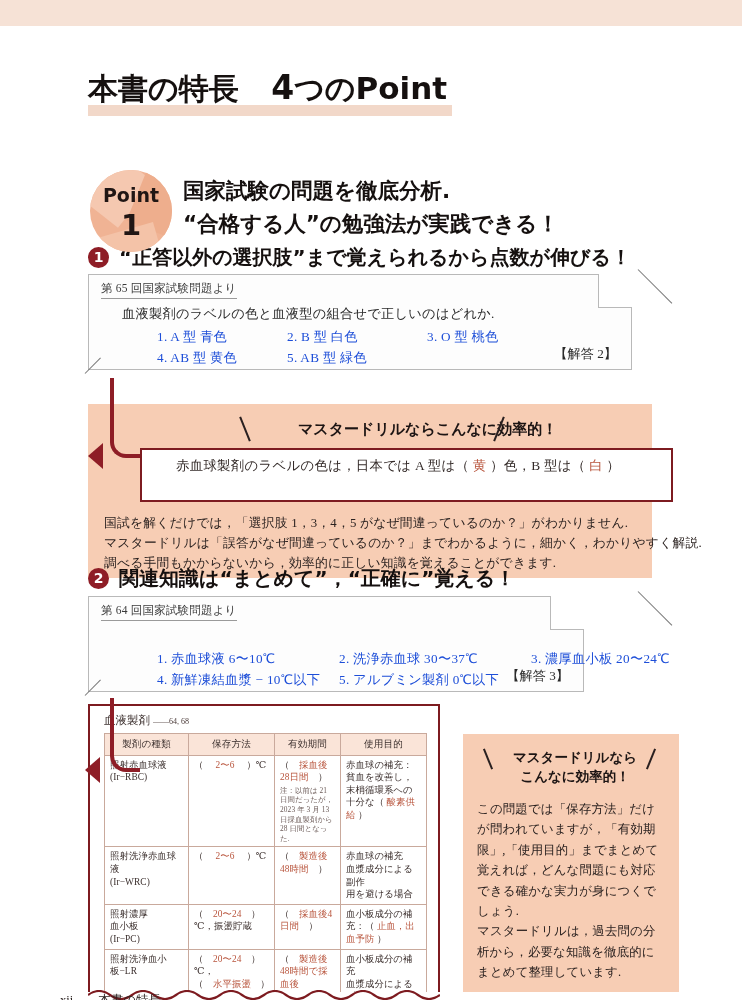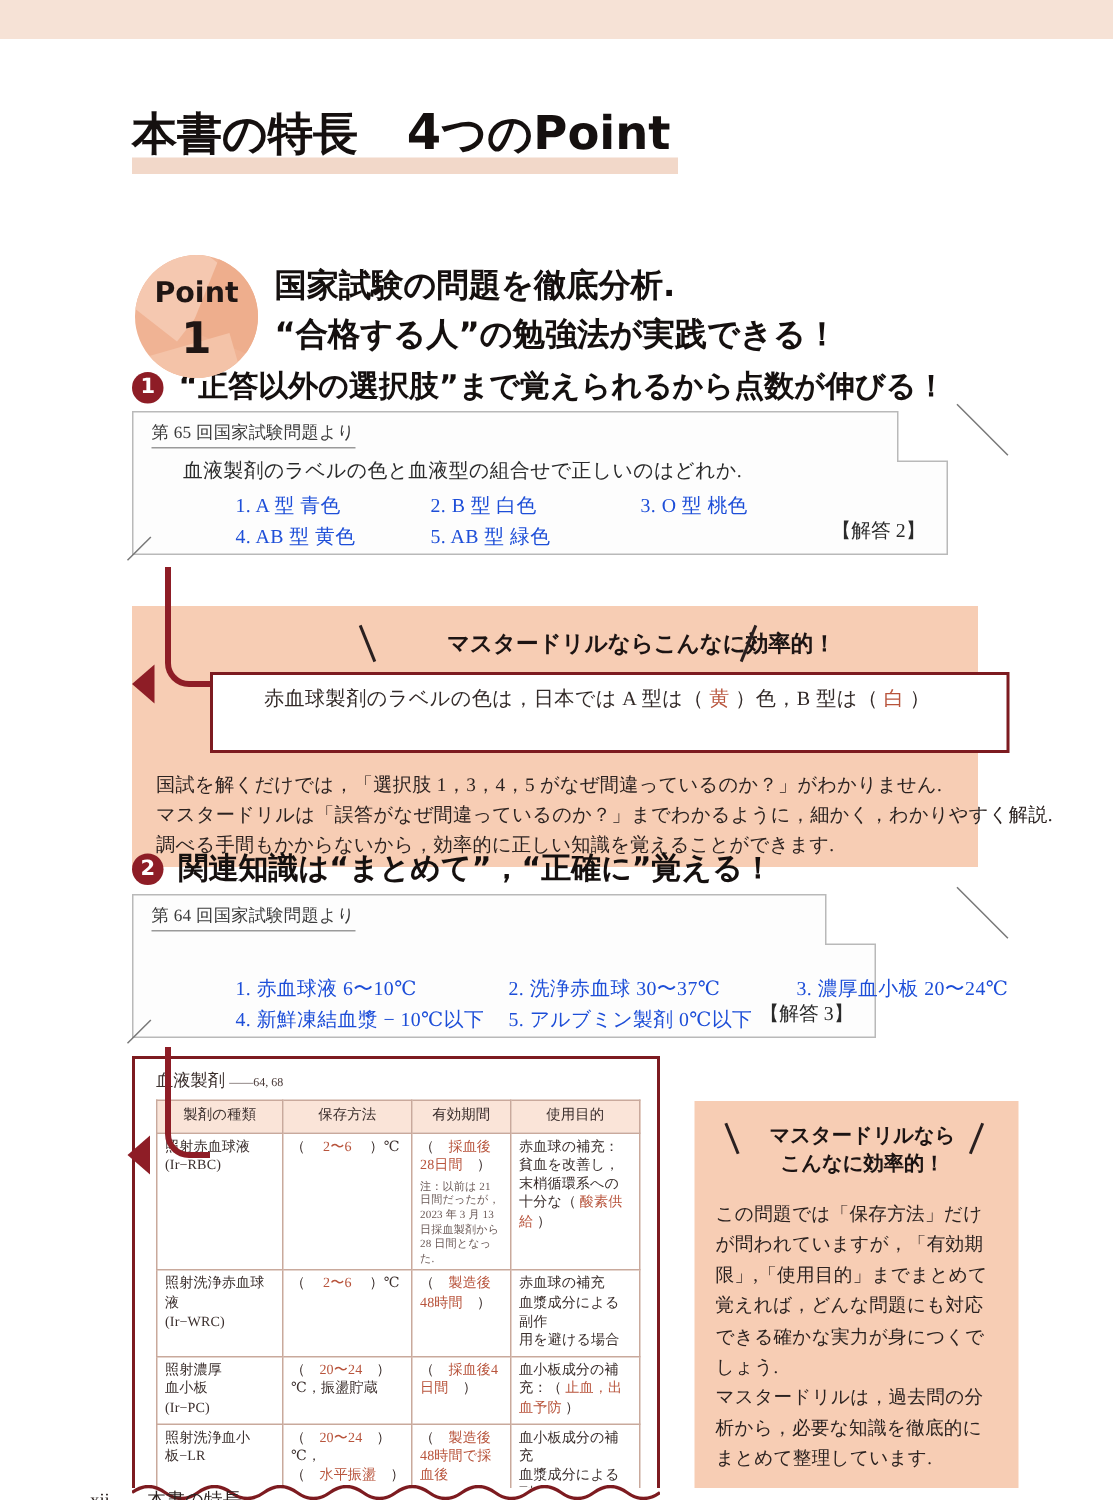--- a/index.html
+++ b/index.html
@@ -470,21 +470,21 @@
     <div class="explain" style="left:104px; top:487px;">
       <div>国試を解くだけでは，「選択肢 1，3，4，5 がなぜ間違っているのか？」がわかりません.</div>
       <div>マスタードリルは「誤答がなぜ間違っているのか？」までわかるように，細かく，わかりやすく解説.</div>
       <div>調べる手間もかからないから，効率的に正しい知識を覚えることができます.</div>
     </div>
 
     <div class="subhead" style="left:88px; top:539px;">
       <span class="circ-num">2</span><span>関連知識は“まとめて”，“正確に”覚える！</span>
     </div>
 
-    <div class="qbox" style="left:88px; top:570px; width:496px; height:96px;">
+    <div class="qbox" style="left:88px; top:570px; width:496px; height:96px;font-family:Liberation Serif, serif;">
       <div class="fold"></div>
       <div class="srcline">第 64 回国家試験問題より</div>
       <div class="choices">
         <div>
           <span class="c" style="width:182px">1.  赤血球液 6〜10℃</span><span class="c" style="width:192px">2.  洗浄赤血球 30〜37℃</span><span class="c">3.  濃厚血小板 20〜24℃</span>
         </div>
         <div>
           <span class="c" style="width:182px">4.  新鮮凍結血漿 − 10℃以下</span><span class="c">5.  アルブミン製剤 0℃以下</span>
         </div>
       </div>

